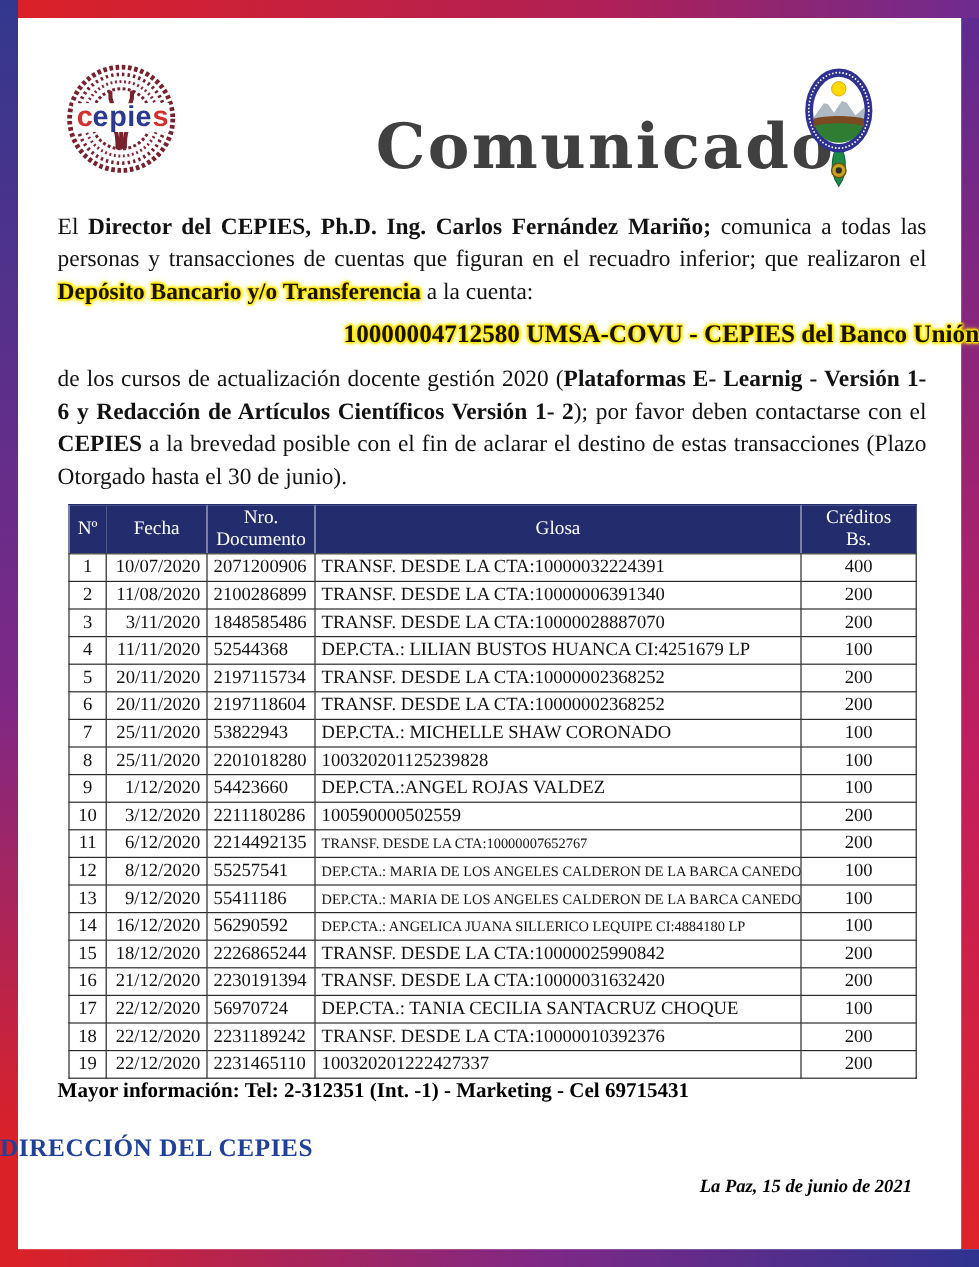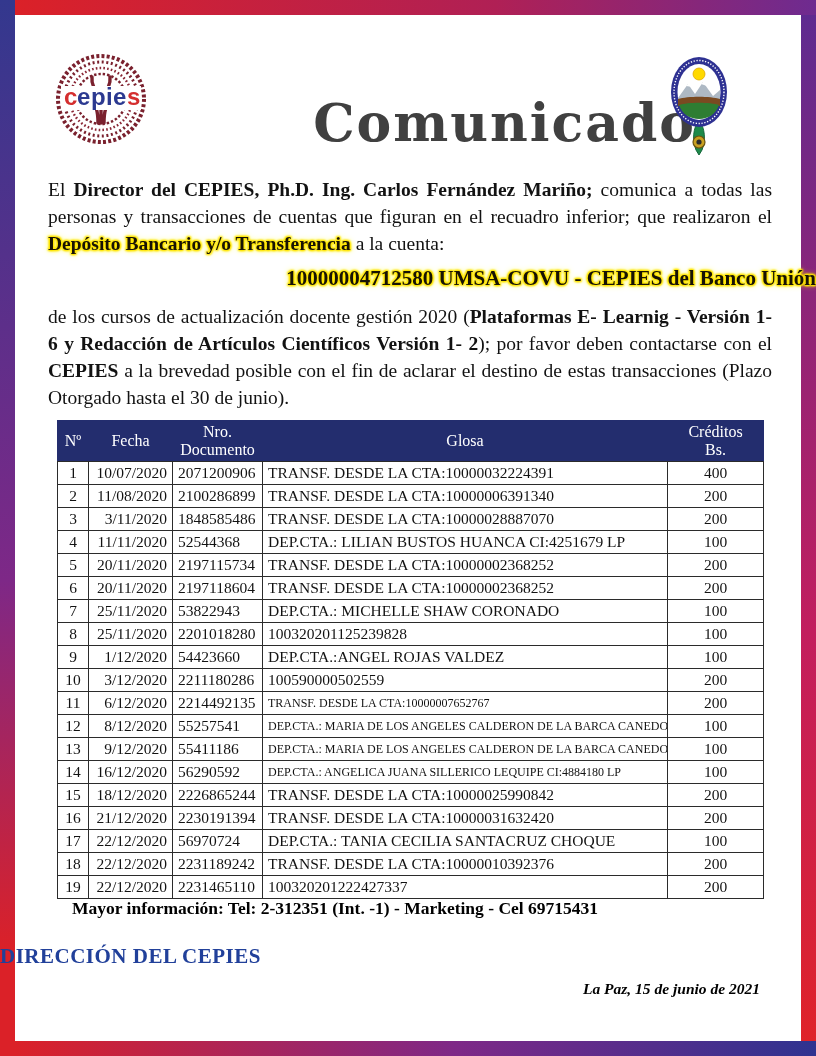--- a/index.html
+++ b/index.html
@@ -57,21 +57,21 @@
   }
   table.tx td { height:22px; padding:0 5px; }
   td.c-num { text-align:center; padding:0; }
   td.c-fec { text-align:right; }
   td.c-doc { text-align:left;margin-left:39px; }
   td.c-glo { text-align:left; }
   td.c-cre { text-align:center; }
   tr.small-glosa td.c-glo { font-size:12px; }
 
   .footer-info {
-    position:absolute; left:48px; top:898px; font-weight:bold; font-size:17.5px; color:#000;margin-left:24px;
+    position:absolute; left:48px; top:898px; font-weight:bold; font-size:17.5px; color:#000;
   }
   .direction {
     position:absolute; left:0; right:0; top:944px; text-align:left;
     font-weight:bold; font-size:21px; color:#21409A; letter-spacing:0.5px;
   }
   .date-line {
     position:absolute; right:56px; top:980px; font-weight:bold; font-style:italic;
     font-size:15.5px; color:#000;
   }
 

